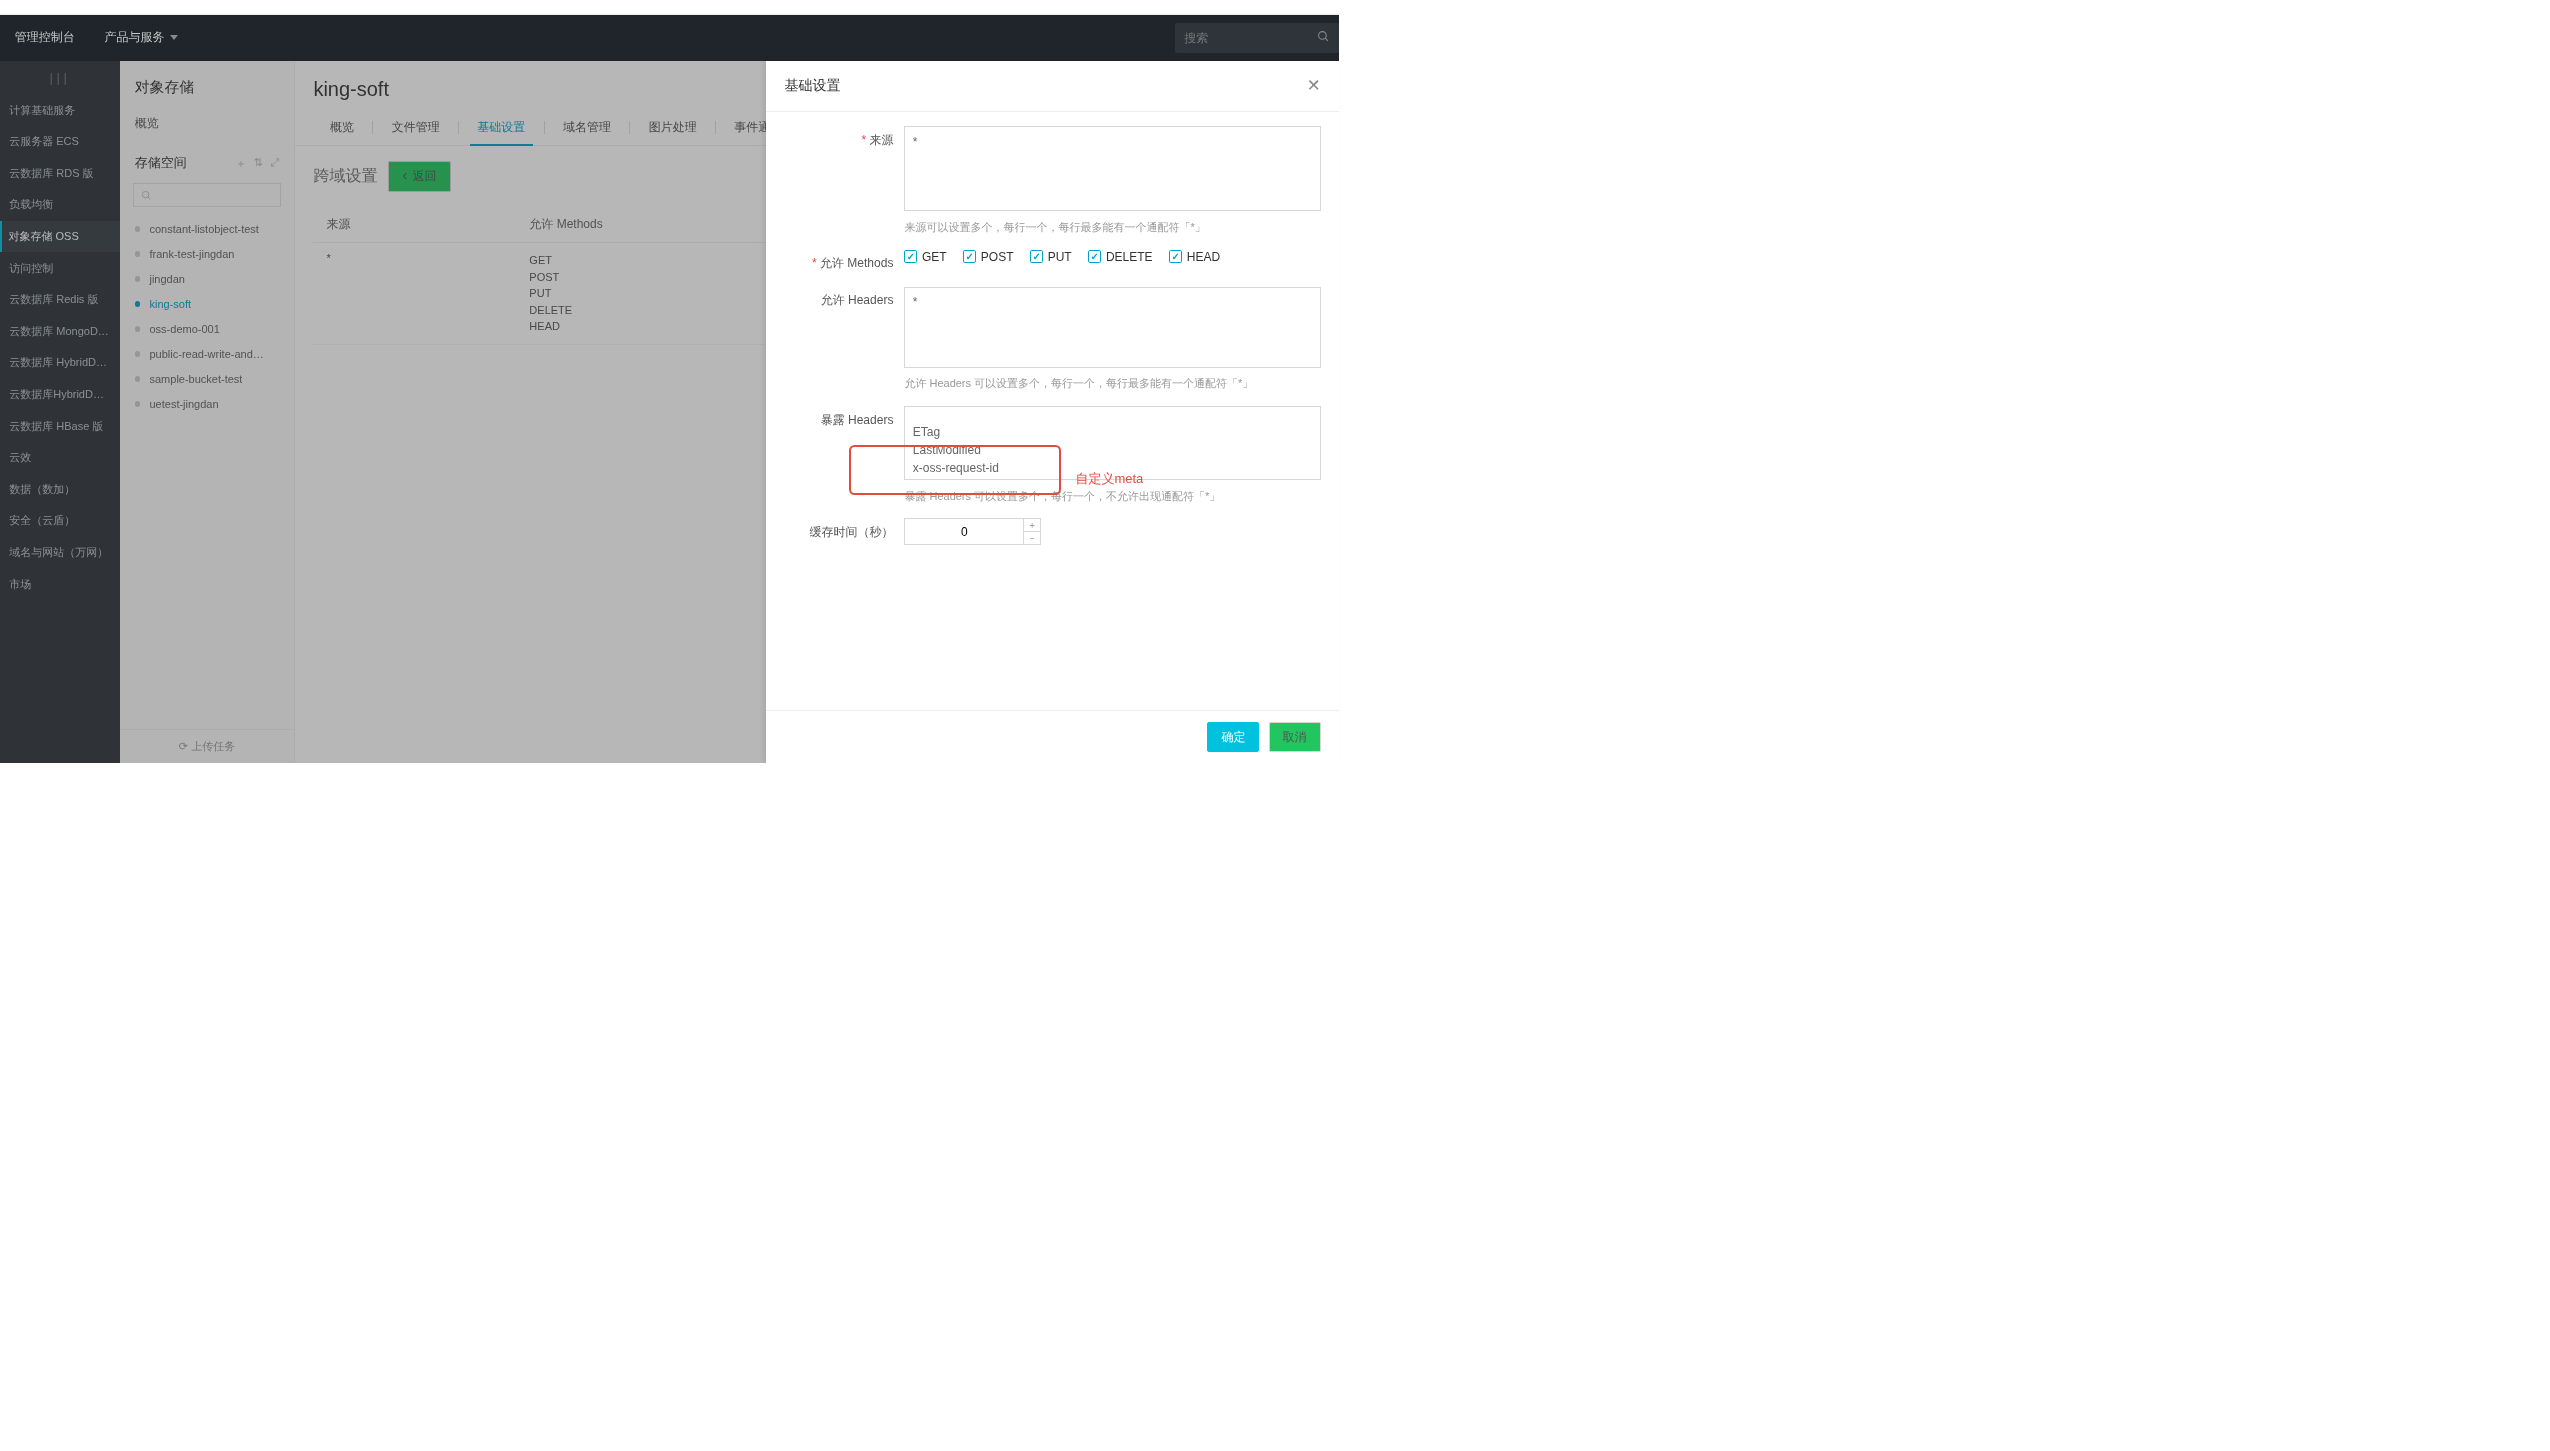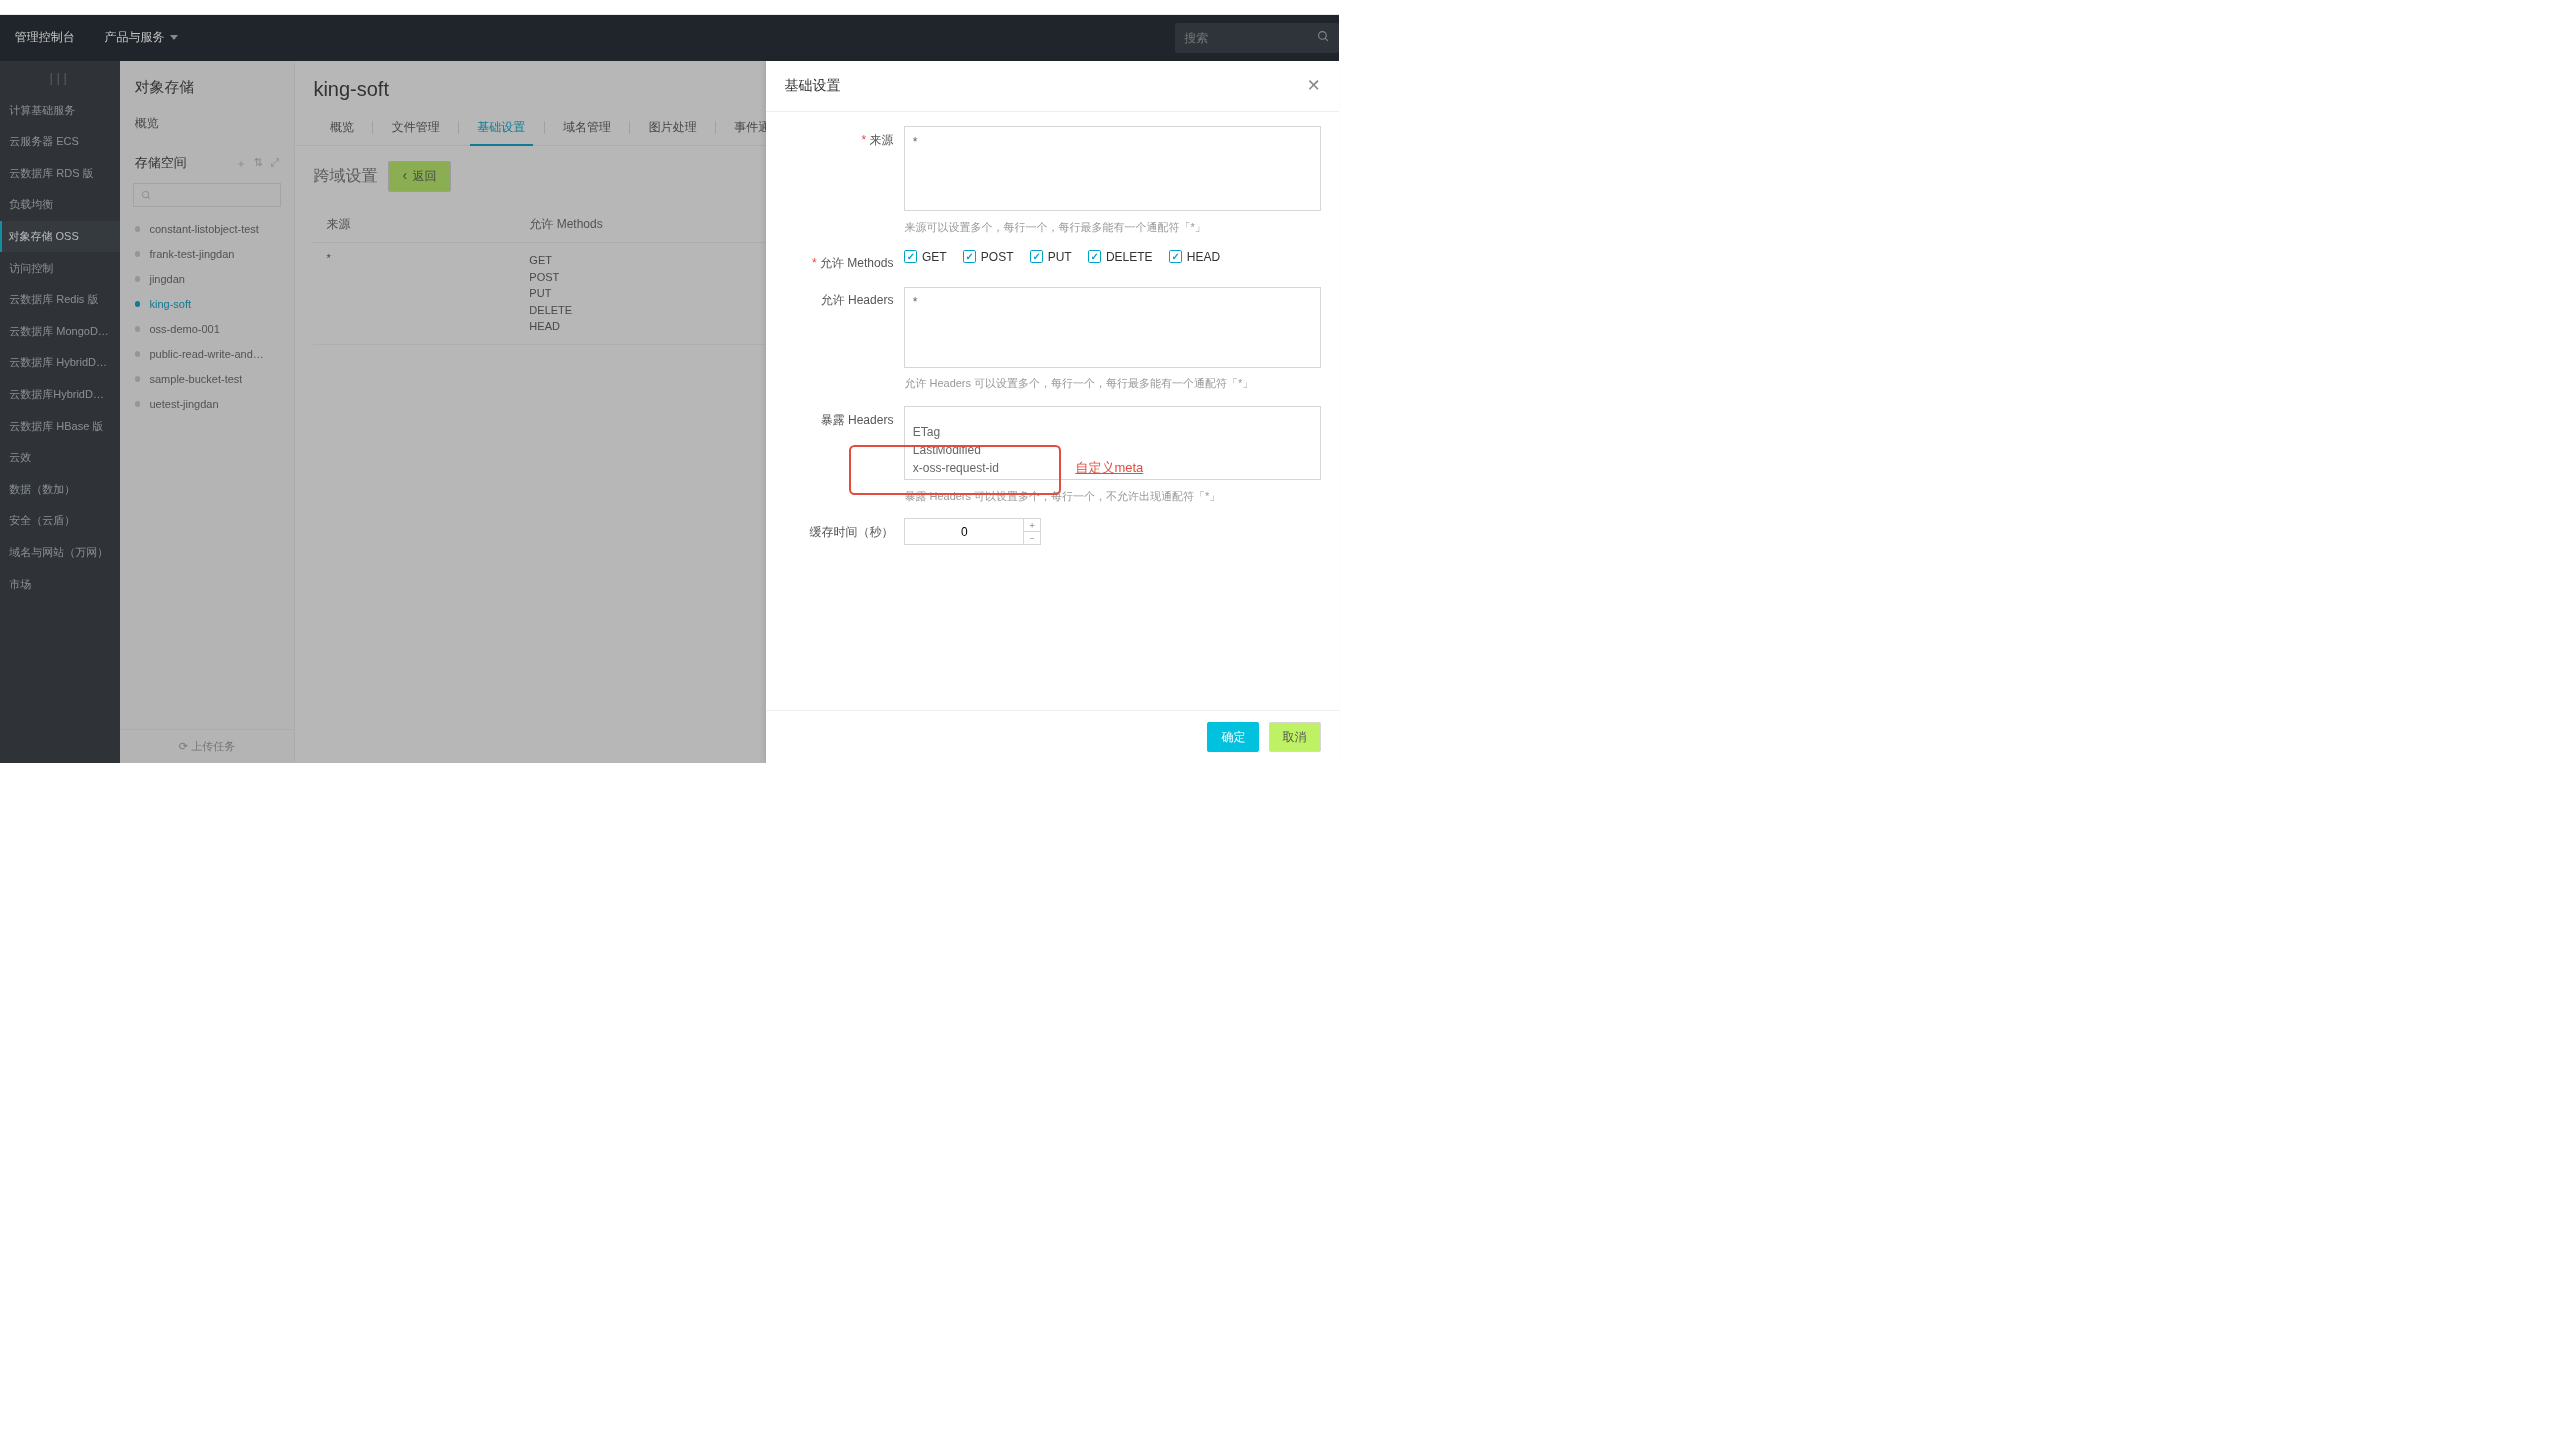--- a/index.html
+++ b/index.html
@@ -49,21 +49,21 @@
     
     .main { position: absolute; top: 61px; left: 295px; right: 0; bottom: 0; background: #fff; }
     .mtitle { font-size: 20px; color: #333; padding: 16.6px 18.4px 9.2px; font-weight: 400; }
     .tabs { display: flex; align-items: center; border-bottom: 0.9px solid #eee; padding: 0 18.4px; }
     .tab { padding: 9.2px 16.6px; color: #555; cursor: pointer; font-size: 12px; position: relative; }
     .tab.active { color: #00a2ca; }
     .tab.active::after { content: ""; position: absolute; left: 9.2px; right: 9.2px; bottom: -0.9px; height: 1.8px; background: #00a2ca; }
     .tab-sep { width: 0.9px; height: 13px; background: #ddd; margin: 0 1.8px; }
     .toolbar { display: flex; align-items: center; padding: 14.8px 18.4px; gap: 11px; }
     .bc { color: #737373; font-size: 16px; }
-    .btn { border: 0.9px solid #d6d6d6; background: #bef264; padding: 5.5px 13px; cursor: pointer; font-size: 12px; color: #555; border-radius: 1.8px; }
+    .btn { border: 0.9px solid #d6d6d6; background: #22c55e; padding: 5.5px 13px; cursor: pointer; font-size: 12px; color: #555; border-radius: 1.8px; }
     .btn.primary { background: #00c1de; border-color: #00c1de; color: #fff; }
     .btn.back::before { content: "‹"; margin-right: 5.5px; font-size: 14px; }
     .table { margin: 0 18.4px; border-collapse: collapse; width: calc(100% - 37px); }
     .table th { text-align: left; padding: 9.2px 13px; border-bottom: 0.9px solid #eee; color: #666; font-weight: 500; font-size: 12px; }
     .table td { padding: 9.2px 13px; border-bottom: 0.9px solid #f3f3f3; color: #555; font-size: 11px; vertical-align: top; }
     .table td .mlist div { line-height: 1.5; }
 
     
     .dim { position: absolute; top: 61px; left: 0; right: 0; bottom: 0; background: rgba(50,50,50,.35); }
 
@@ -310,21 +310,21 @@
         <div class="flabel">暴露 Headers</div>
         <div class="fctrl">
           <textarea class="ta" style="height: 74px; overflow: hidden; padding-top: 16px;">ETag
 LastModified
 x-oss-request-id
 x-oss-meta-year
 x-oss-meta-people</textarea>
           <div class="hint">暴露 Headers 可以设置多个，每行一个，不允许出现通配符「*」</div>
         </div>
         <div class="annot-box" style="left:65px; top:39px; width:212px; height:50px;"></div>
-        <div class="annot-text" style="left:291px; top:53px;text-decoration:underline;">自定义meta</div>
+        <div class="annot-text" style="left:291px; top:64px;">自定义meta</div>
       </div>
 
       <div class="frow">
         <div class="flabel">缓存时间（秒）</div>
         <div class="fctrl">
           <div class="numwrap">
             <input value="0" style="">
             <div class="numbtn">
               <span>＋</span>
               <span>－</span>

